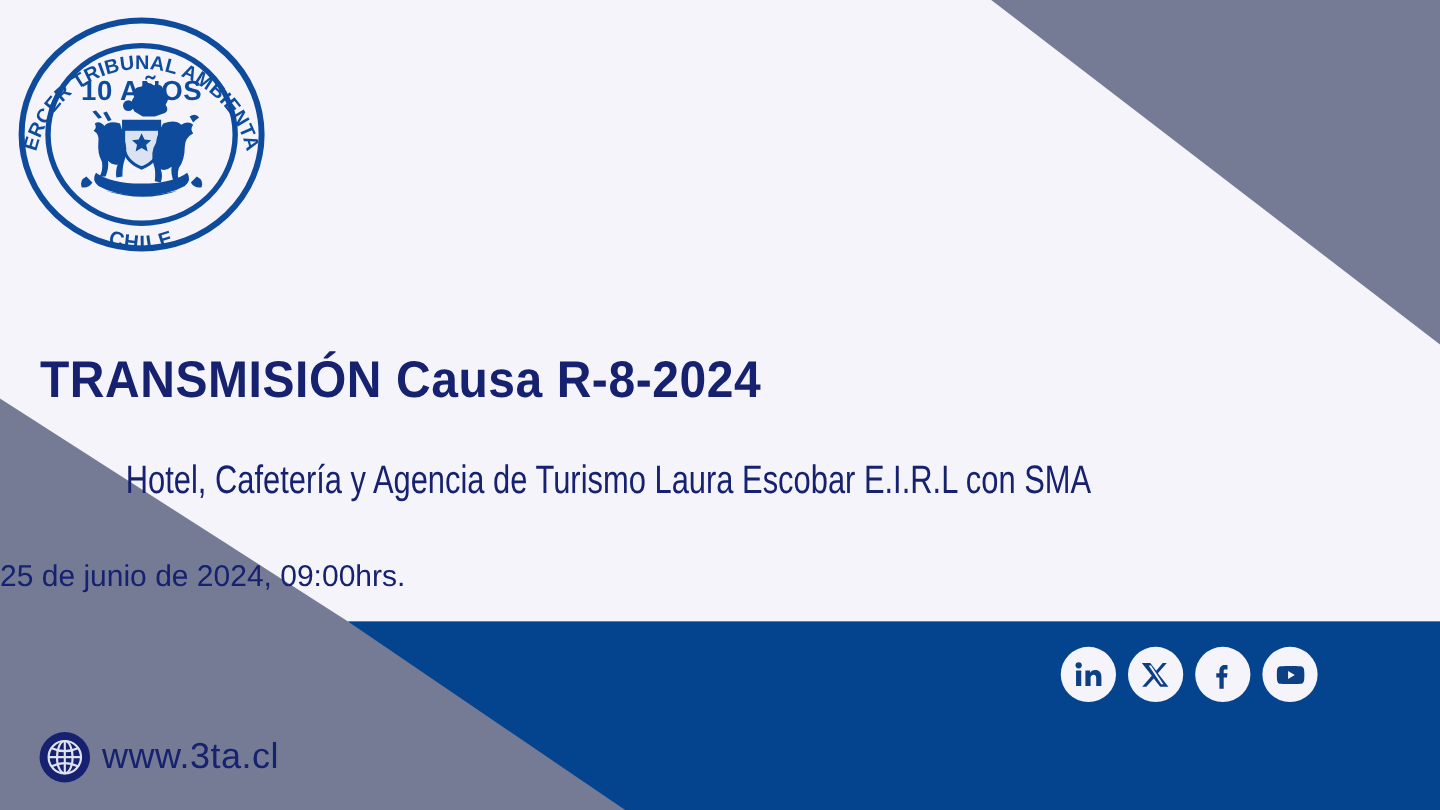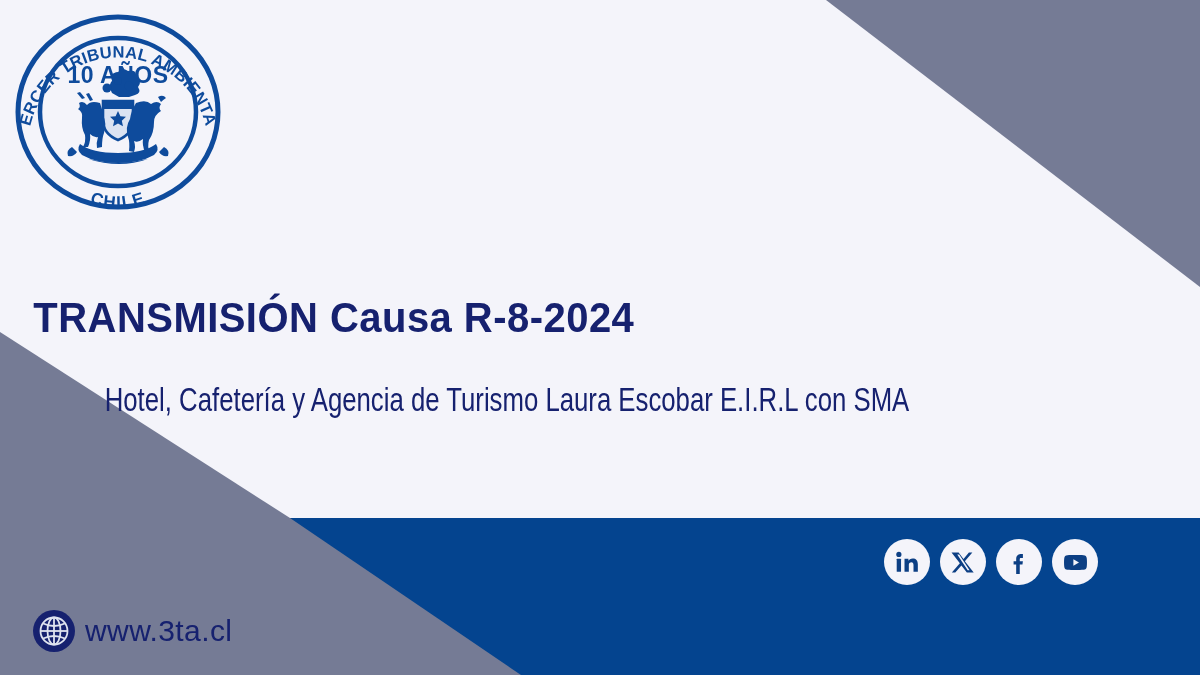--- a/index.html
+++ b/index.html
@@ -181,20 +181,21 @@
                q-22,0 -36,-8 q-6,-5 -2,-11 z"></path>
       <path d="M64,136 q-6,3 -4,9 q6,1 9,-4 z"></path>
       <path d="M156,136 q6,3 4,9 q-6,1 -9,-4 z"></path>
       <path d="M80,148 q30,7 60,0 q-28,10 -60,0 z"></path>
     </g>
   </svg>
 
   <div id="text-block">
     <div class="t-title">TRANSMISIÓN  Causa R-8-2024</div>
     <div class="t-subtitle">Hotel, Cafetería y Agencia de Turismo Laura Escobar E.I.R.L con SMA</div>
+    <div class="t-date">25 de junio de 2024, 09:00hrs.</div>
   </div>
 
   <div id="social-bar">
 
     <div class="social-icon">
       <svg width="26" height="26" viewBox="0 0 24 24" fill="#0c3f84">
         <rect x="2.5" y="9" width="4" height="12" rx="0.5"></rect>
         <circle cx="4.5" cy="5" r="2.4"></circle>
         <path d="M9.5 9h3.8v1.8c.6-1.1 2-2.1 4-2.1 3 0 4.7 1.8 4.7 5.4V21h-4v-6.1
                  c0-1.6-.6-2.6-2-2.6-1.2 0-1.9.8-2.2 1.6-.1.3-.1.7-.1 1.1V21h-4V9z"></path>

